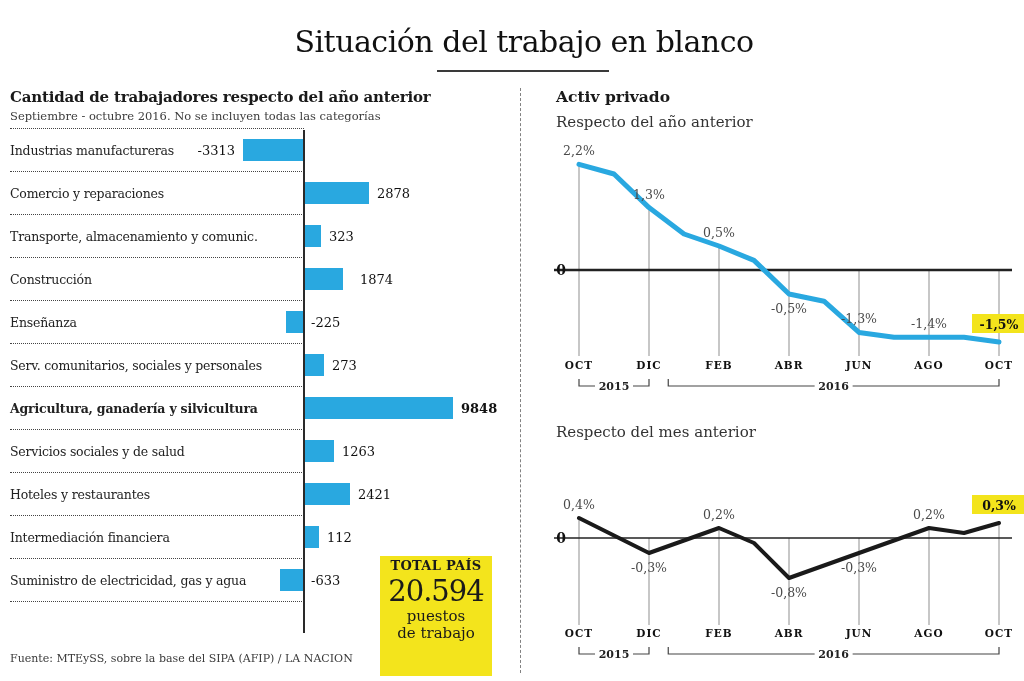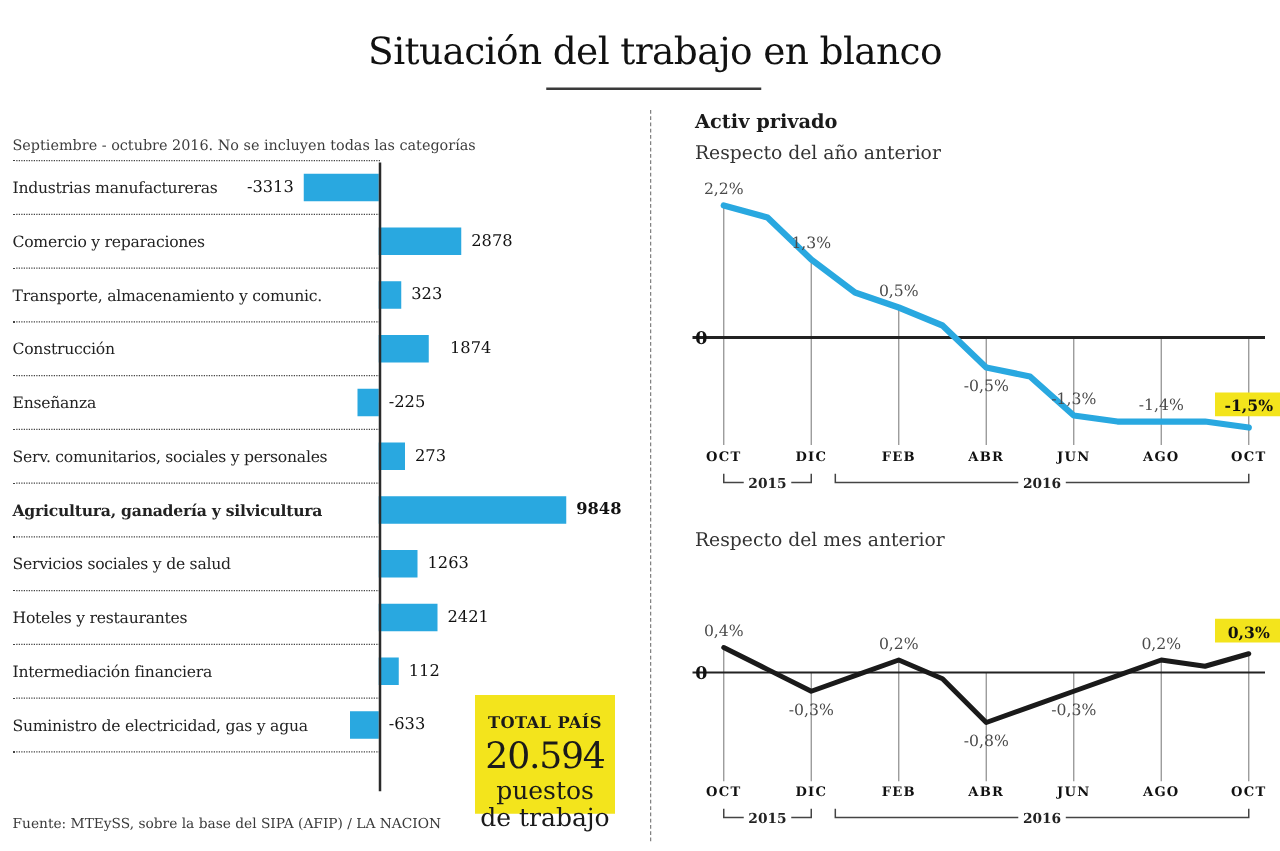--- a/index.html
+++ b/index.html
@@ -19,25 +19,25 @@
   .row-label{position:absolute;left:0;top:50%;transform:translateY(-50%);
         font-size:12.5px;color:#222;white-space:nowrap;letter-spacing:-0.2px;}
   .row-label.em{font-weight:bold;}
   .bar{position:absolute;top:10px;height:22px;}
   .row-value{position:absolute;top:50%;transform:translateY(-50%);
         font-size:13px;color:#111;white-space:nowrap;}
   .row-value.em{font-weight:bold;}
 
   .axis{position:absolute;left:303px;top:130px;height:503px;width:2px;background:#2a2a2a;}
 
-  .total-box{position:absolute;left:380px;top:556px;width:112px;height:95px;
-        text-align:center;box-sizing:border-box;padding-top:15px;}
+  .total-box{position:absolute;left:380px;top:556px;width:112px;height:120px;
+        text-align:center;box-sizing:border-box;padding-top:2px;}
   .total-title{font-size:13px;font-weight:bold;letter-spacing:0.3px;}
   .total-value{font-size:29px;letter-spacing:-1px;margin-top:1px;}
-  .total-line{font-size:20px;line-height:1.12;}
+  .total-line{font-size:15px;line-height:1.12;}
 
   .source{position:absolute;left:10px;top:652px;font-size:11px;color:#3a3a3a;}
 
   .divider{position:absolute;left:520px;top:88px;height:585px;border-left:1px dashed #828282;}
 
   .right-title{position:absolute;left:556px;top:87px;font-size:15.5px;font-weight:bold;}
   .chart-sub{position:absolute;left:556px;top:113px;font-size:15px;color:#333;}
   .chart-sub.mom{top:423px;text-align:right;}
 
   svg{position:absolute;overflow:visible;}
@@ -52,20 +52,21 @@
   .zero-label{font-size:14px;font-weight:bold;fill:#111;font-family:"DejaVu Serif",serif;}
 </style>
 </head>
 <body>
 
 <div class="page">
 
   <h1 class="main-title">Situación del trabajo en blanco</h1>
   <div class="title-rule"></div>
 
+  <div class="left-title">Cantidad de trabajadores respecto del año anterior</div>
   <div class="left-sub">Septiembre - octubre 2016. No se incluyen todas las categorías</div>
   <div id="bar-rows">
       <div class="row">
         <span class="row-label">Industrias manufactureras</span>
         <div class="bar" style="background: rgb(41, 168, 224); width: 60px; left: 233px;"></div>
         <span class="row-value" style="right: 69px;">-3313</span>
       </div>
       <div class="row">
         <span class="row-label">Comercio y reparaciones</span>
         <div class="bar" style="background: rgb(41, 168, 224); width: 66px; left: 293px;"></div>

